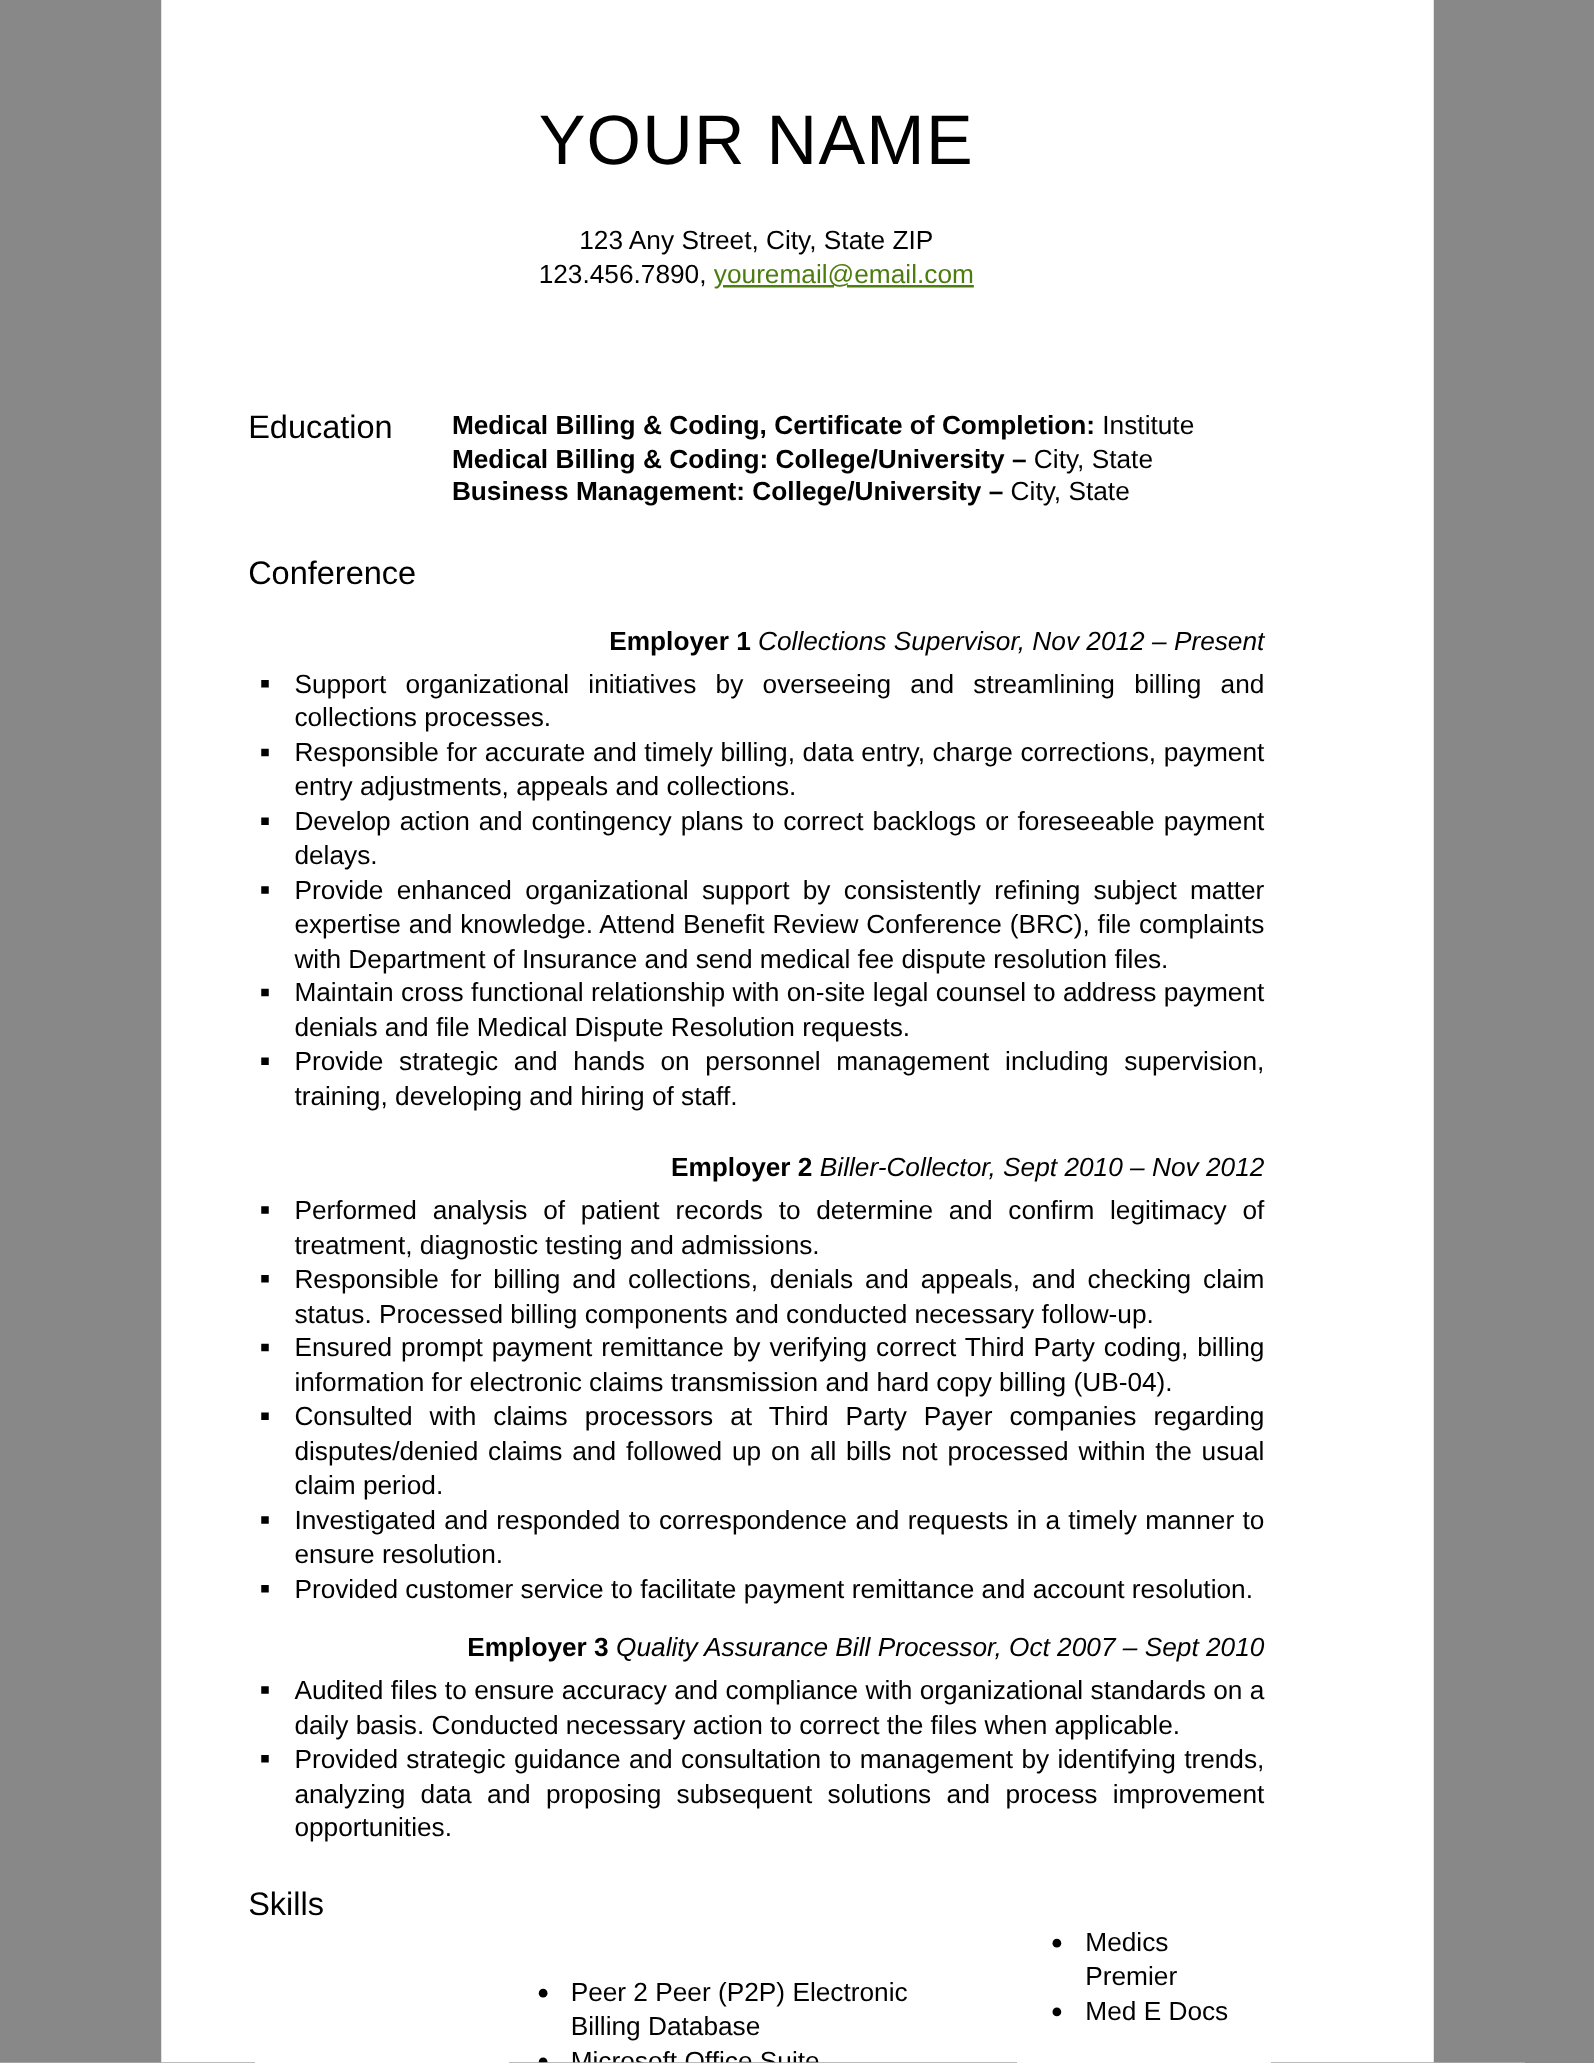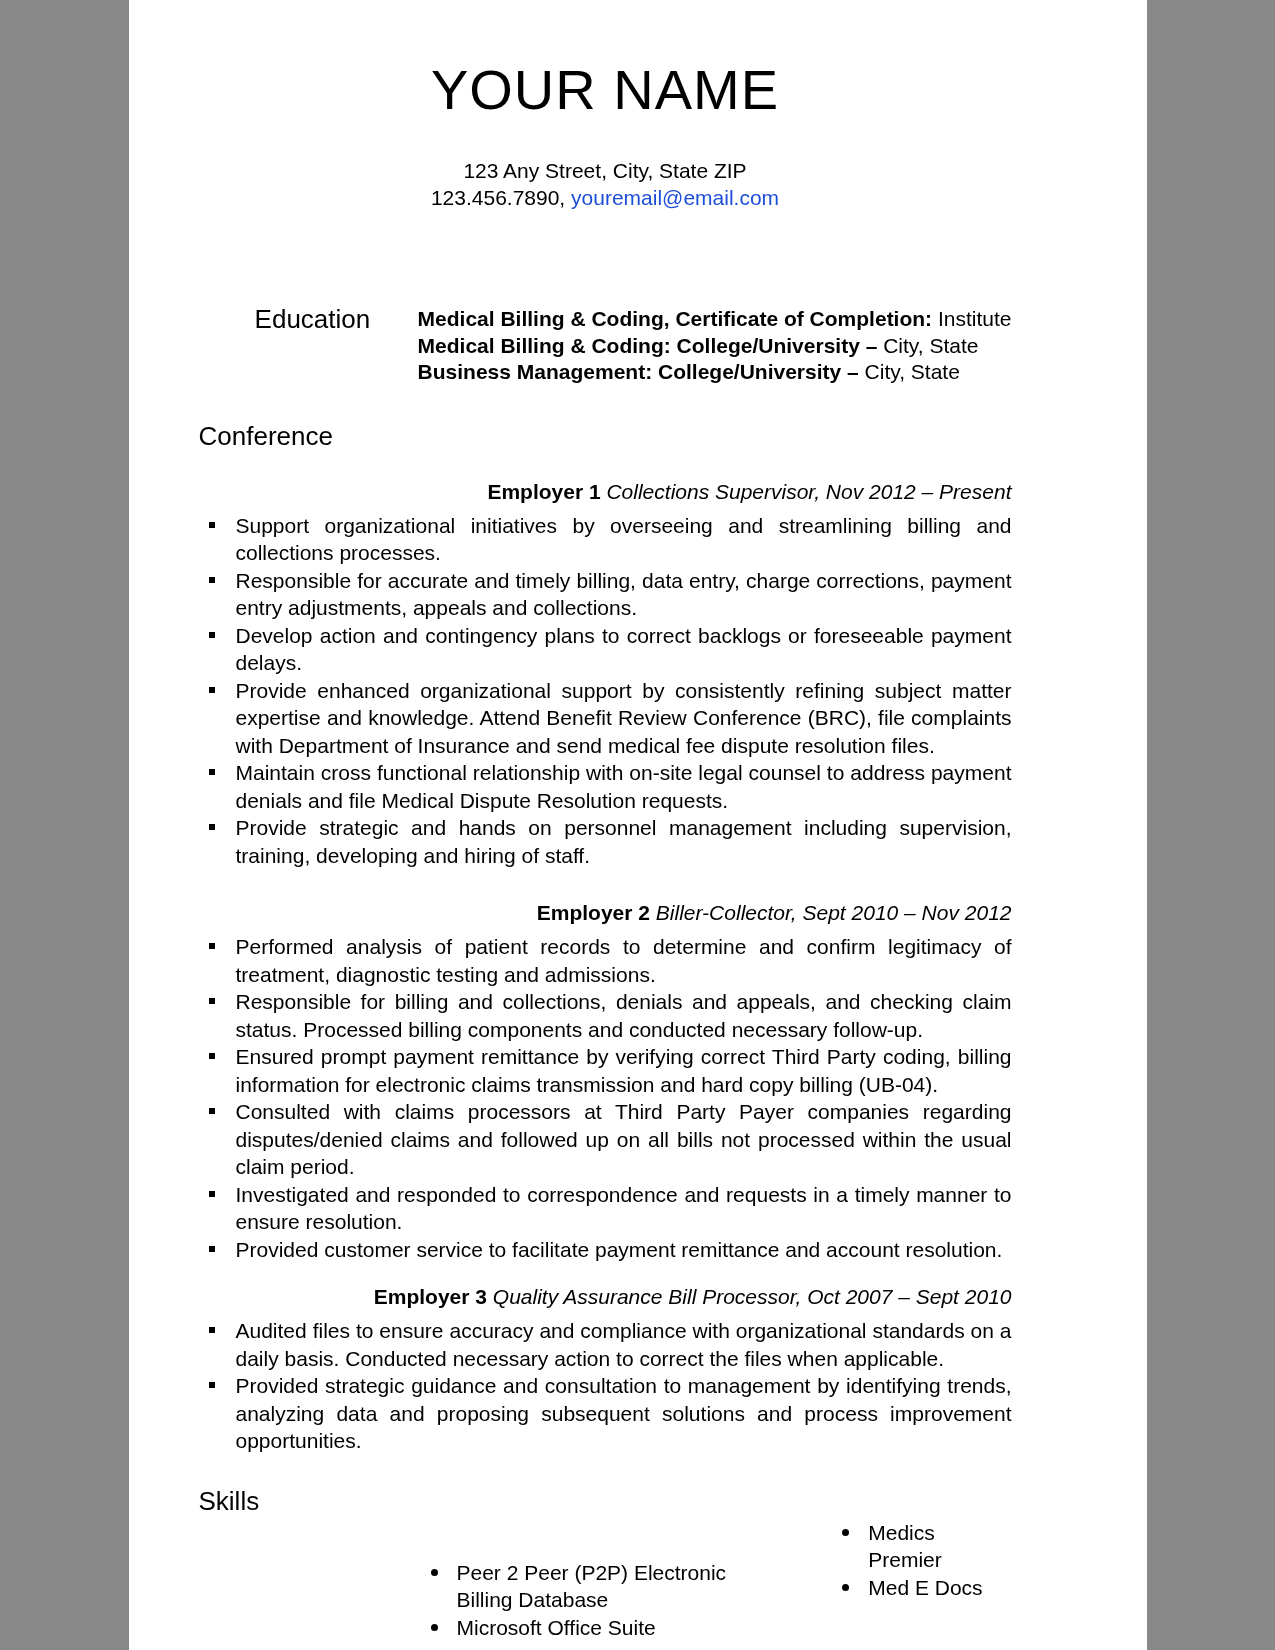--- a/index.html
+++ b/index.html
@@ -4,46 +4,46 @@
 <style>
   * { margin: 0; padding: 0; box-sizing: border-box; }
   html, body { background: #888; }
   body { font-family: "Liberation Sans", "DejaVu Sans", sans-serif; }
   .page {
     width: 1018px;
     height: 1650px;
     margin: 0 auto;
     background: #ffffff;
     color: #000000;
-    padding: 60px 135px 0 70px;
+    padding: 82px 135px 0 70px;
     overflow: hidden;
   }
   
   .hdr { text-align: center; }
   .hdr h1 {
     font-size: 56px;
     font-weight: 400;
     line-height: 60px;
     letter-spacing: 1px;
   }
   .contact {
     margin-top: 37px;
     font-size: 21px;
     line-height: 27px;
   }
   .contact a.email {
-    color: #1d4ed8;
+    color: #4d7c0f;
+    text-decoration: underline;
     cursor: pointer;
   }
   
   .education {
     margin-top: 94px;
     display: flex;
     align-items: flex-start;
-    justify-content: flex-end;
   }
   .edu-label {
     flex: 0 0 163px;
     font-size: 26px;
     line-height: 28px;
   }
   .edu-entries {
     font-size: 21px;
     line-height: 26.5px;
     padding-top: 1px;

